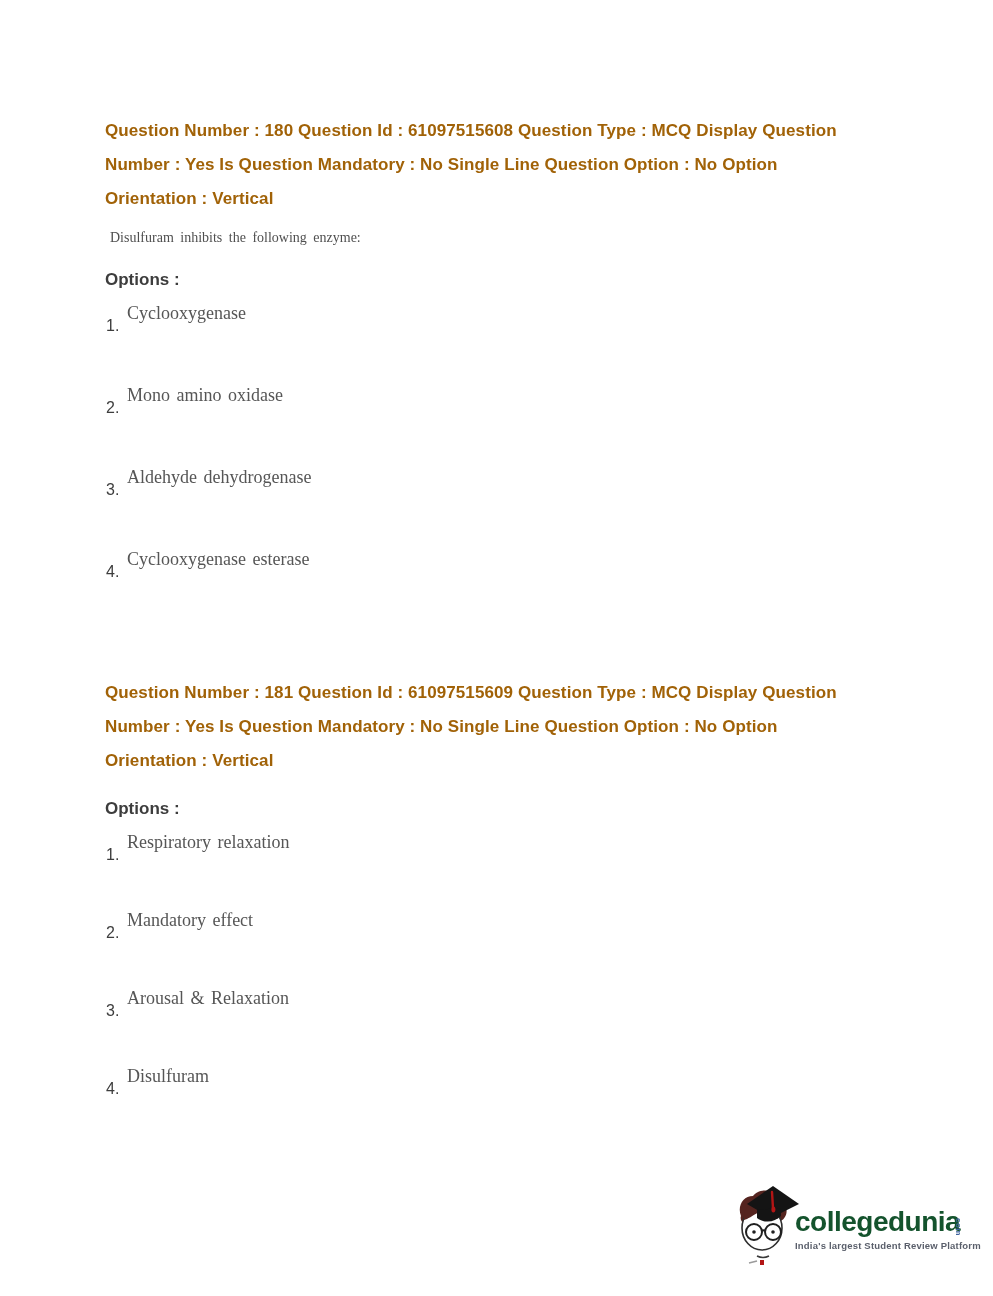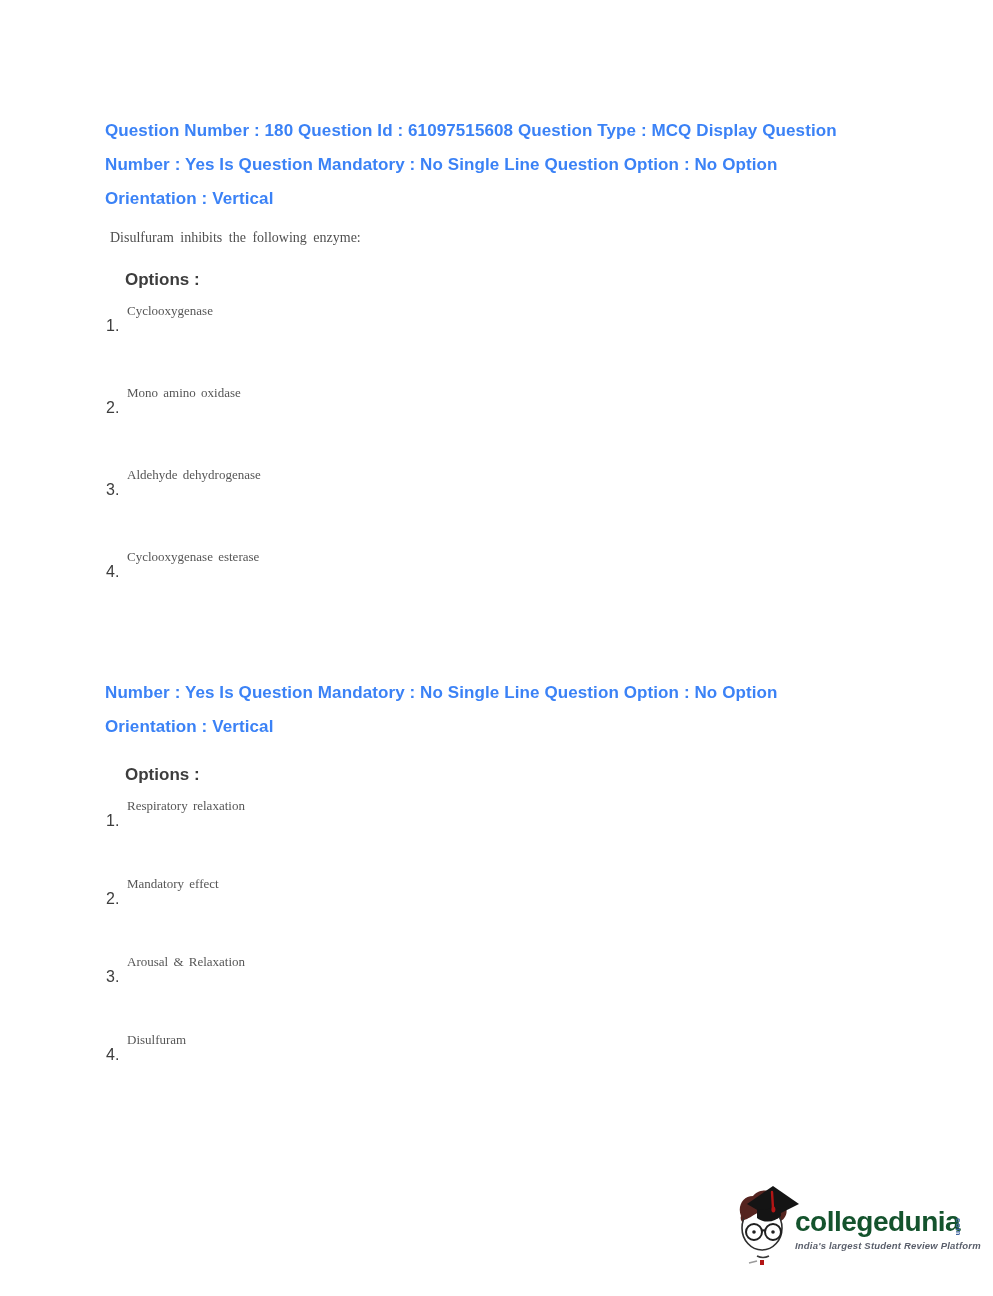--- a/index.html
+++ b/index.html
@@ -16,41 +16,40 @@
     font-family: "Liberation Sans", sans-serif;
   }
   .question-block {
     position: absolute;
     left: 105px;
     width: 800px;
   }
   .q-header-line {
     font-size: 17px;
     font-weight: bold;
-    color: #3b82f6;
+    color: #a16207;
     line-height: 34px;
     white-space: nowrap;
     letter-spacing: 0.1px;
   }
   .q-text {
     margin-top: 11px;
     padding-left: 5px;
     font-family: "Liberation Serif", serif;
     font-size: 14px;
     line-height: 22px;
     color: #4f4f4f;
     word-spacing: 3px;
   }
   .options-label {
     margin-top: 21px;
     font-size: 17px;
     font-weight: bold;
     color: #3d3d3d;
     line-height: 20px;
-    margin-left: 20px;
   }
   .options-list {
     margin-top: 13px;
   }
   .option-item {
     position: relative;
   }
   .q1 .option-item { height: 82px; }
   .q2 .option-item { height: 78px; }
   .option-num {
@@ -58,21 +57,21 @@
     left: 1px;
     top: 14px;
     font-size: 16px;
     color: #3d3d3d;
   }
   .option-text {
     position: absolute;
     left: 22px;
     top: 0;
     font-family: "Liberation Serif", serif;
-    font-size: 13px;
+    font-size: 18px;
     color: #565656;
     word-spacing: 2px;
   }
   
   .logo {
     position: absolute;
     left: 735px;
     top: 1186px;
     width: 232px;
     height: 80px;
@@ -143,20 +142,21 @@
       </div>
       <div class="option-item">
         <span class="option-num">4.</span>
         <span class="option-text">Cyclooxygenase esterase</span>
       </div>
     </div>
   </section>
 
   <section class="question-block q2" style="top:676px;">
     <div>
+      <div class="q-header-line">Question Number : 181 Question Id : 61097515609 Question Type : MCQ Display Question</div>
       <div class="q-header-line">Number : Yes Is Question Mandatory : No Single Line Question Option : No Option</div>
       <div class="q-header-line">Orientation : Vertical</div>
     </div>
     <div class="options-label">Options :</div>
     <div class="options-list">
       <div class="option-item">
         <span class="option-num">1.</span>
         <span class="option-text">Respiratory relaxation</span>
       </div>
       <div class="option-item">
@@ -198,17 +198,17 @@
       <path d="M22,70 Q28,73 34,70" stroke="#3a3a3a" stroke-width="1.6" fill="none"></path>
 
       <path d="M14,77 L22,75" stroke="#9a9a9a" stroke-width="1.6" fill="none"></path>
       <rect x="25" y="74" width="4" height="5" fill="#b31515"></rect>
     </svg>
     <div class="logo-text-col">
       <div class="brand-row">
         <span class="brand-name" style="color: #14532d;">collegedunia</span>
         <span class="brand-suffix" style="color: rgb(62, 99, 158);">com</span>
       </div>
-      <div class="tagline" style="color: rgb(90, 95, 107); font-style: italic;">India's largest Student Review Platform</div>
+      <div class="tagline" style="color: rgb(90, 95, 107);">India's largest Student Review Platform</div>
     </div>
   </div>
 
 </div>
 
 </body></html>

